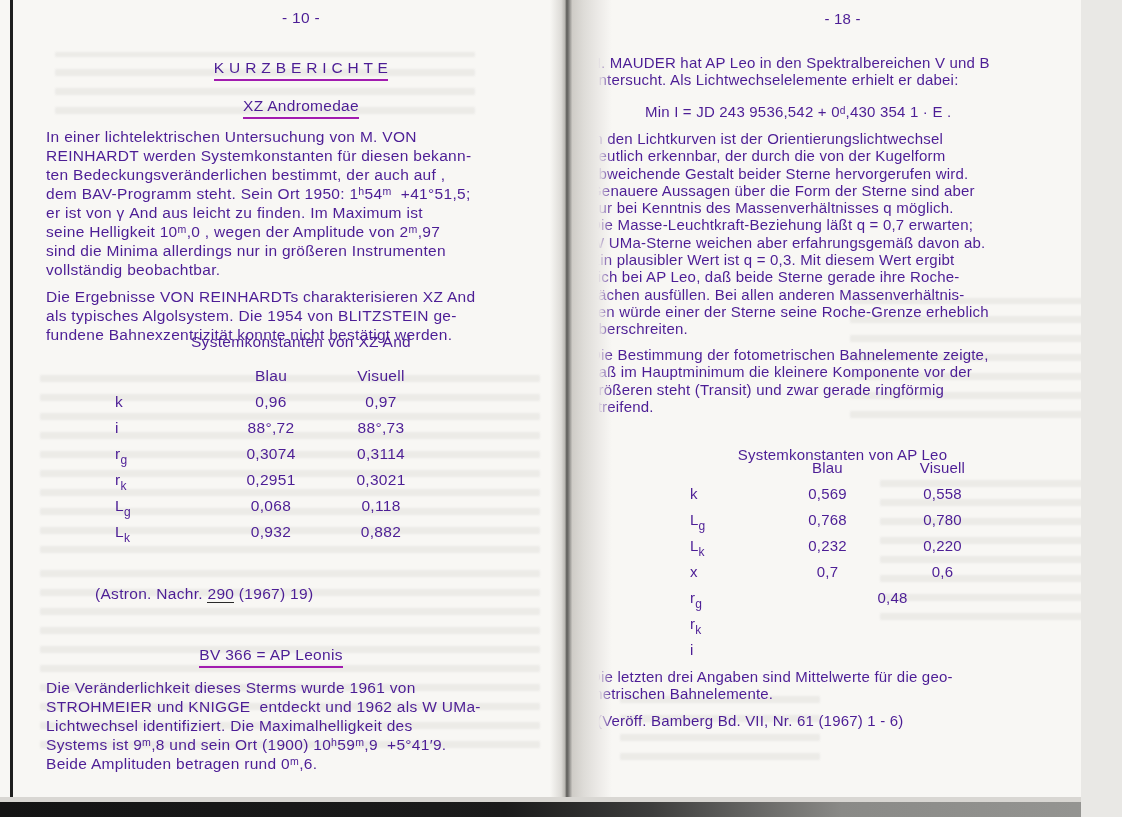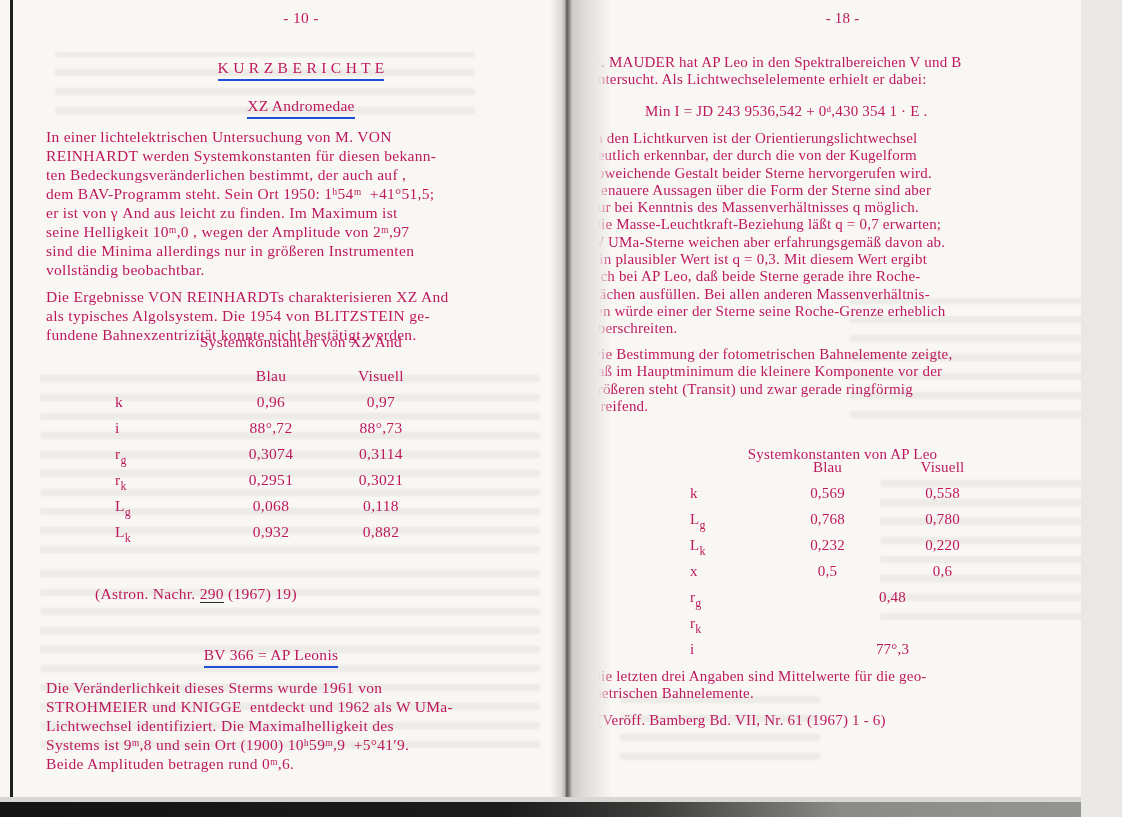--- a/index.html
+++ b/index.html
@@ -1,26 +1,26 @@
 <!DOCTYPE html>
 <html><head>
 <meta charset="utf-8">
 <style>
   html,body { margin:0; padding:0; background:#e9e8e5; }
   .scan {
     position:relative; width:1081px; height:817px; overflow:hidden;
-    background:#f8f7f4; color:#be185d;
-    font-family:Liberation Serif, serif;
+    background:#f8f7f4; color:#4c1d95;
+    font-family:Liberation Sans, sans-serif;
   }
   .abs { position:absolute; }
   .txt { white-space:pre-wrap; }
   .lp-text { font-size:15.5px; line-height:19px; letter-spacing:0.3px; }
   .rp-text { font-size:15px; line-height:17.3px; letter-spacing:0.2px; }
   .centered { text-align:center; }
-  .u { display:inline-block; border-bottom:2px solid #1d4ed8; padding-bottom:2px; }
+  .u { display:inline-block; border-bottom:2px solid #a21caf; padding-bottom:2px; }
   .u-thin { border-bottom:1.5px solid #2a2a2a; }
   sub { font-size:12px; vertical-align:-5px; }
 
   
   .t-row { display:flex; align-items:flex-start; height:26px; }
   .t-label { display:inline-block; }
   .lp-tbl .t-label { width:170px; padding-left:69px; box-sizing:border-box; }
   .lp-tbl .t-val { width:110px; text-align:center; }
   .rp-tbl .t-label { width:180px; padding-left:100px; box-sizing:border-box; }
   .rp-tbl .t-val { width:115px; text-align:center; }
@@ -187,33 +187,32 @@
         <span class="t-val">0,768</span>
         <span class="t-val">0,780</span>
       </div>
       <div class="t-row">
         <span class="t-label"><span>L</span><sub>k</sub></span>
         <span class="t-val">0,232</span>
         <span class="t-val">0,220</span>
       </div>
       <div class="t-row">
         <span class="t-label"><span>x</span><sub></sub></span>
-        <span class="t-val">0,5</span>
+        <span class="t-val">0,7</span>
         <span class="t-val">0,6</span>
       </div>
       <div class="t-row">
         <span class="t-label"><span>r</span><sub>g</sub></span>
         <span class="t-span-val">0,48</span>
       </div>
       <div class="t-row">
         <span class="t-label"><span>r</span><sub>k</sub></span>
       </div>
       <div class="t-row">
         <span class="t-label"><span>i</span><sub></sub></span>
-        <span class="t-span-val">77°,3</span>
       </div>
     </div>
 
     <div class="abs txt rp-text" style="left:590px; top:668px; width:515px;">Die letzten drei Angaben sind Mittelwerte für die geo-
 metrischen Bahnelemente.</div>
 
     <div class="abs rp-text" style="left:597px; top:712px;">(Veröff. Bamberg Bd. VII, Nr. 61 (1967) 1 - 6)</div>
   </div>
 
   <div class="abs gutter"></div>

